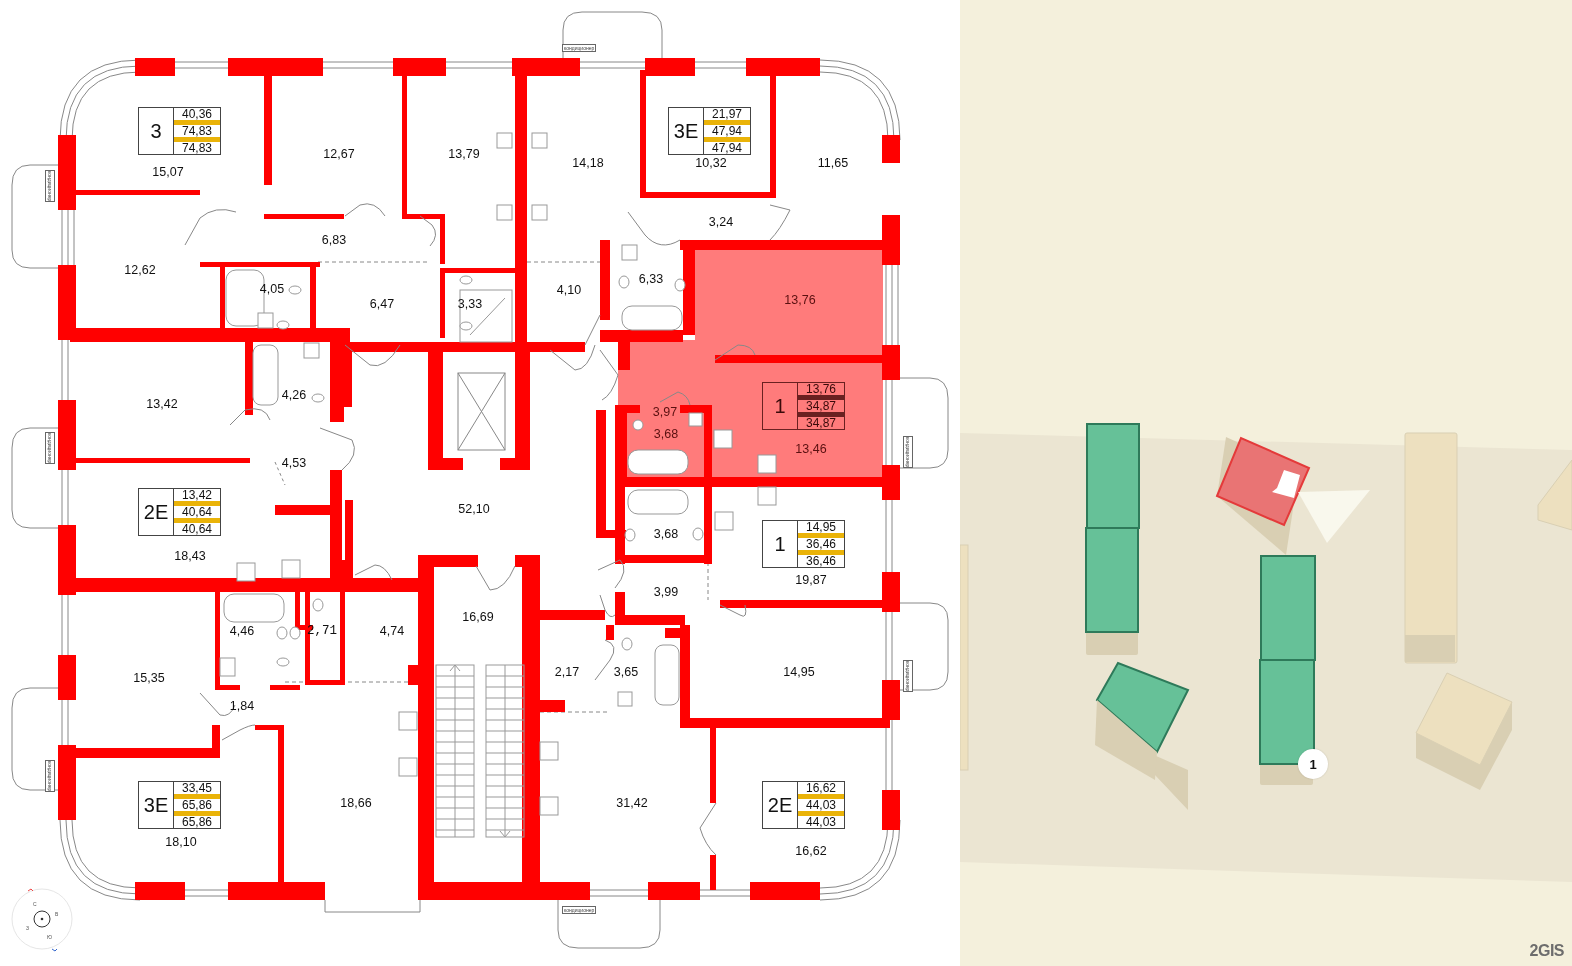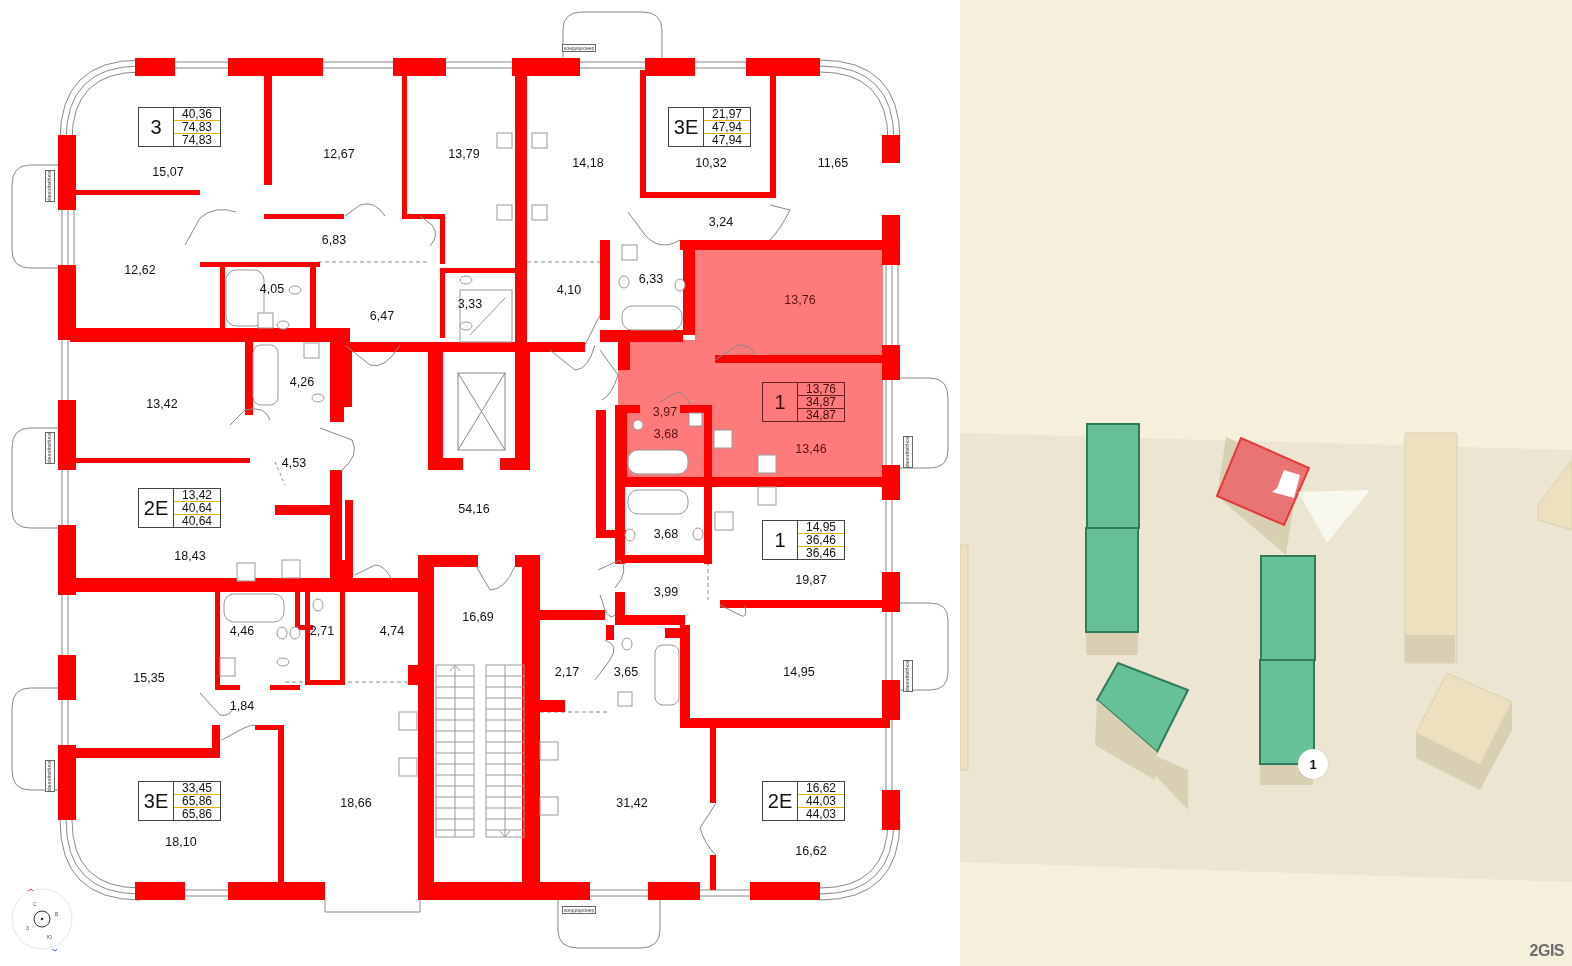--- a/index.html
+++ b/index.html
@@ -5,21 +5,21 @@
   html, body { margin:0; padding:0; }
   body { width:1572px; height:966px; position:relative; overflow:hidden; background:#ffffff; font-family:"Liberation Sans", sans-serif; }
   #plan { position:absolute; left:0; top:0; width:960px; height:966px; background:#fff; }
   #map { position:absolute; left:960px; top:0; width:612px; height:966px; background:#f4f0dc; overflow:hidden; }
   svg { position:absolute; left:0; top:0; }
   .lbl { position:absolute; font-size:12.5px; color:#111; transform:translate(-50%,-50%); white-space:nowrap; }
   .lbl.sel { color:#5a1010; }
   .badge { position:absolute; display:flex; border:1px solid #444; background:transparent; }
   .badge .rooms { width:34px; display:flex; align-items:center; justify-content:center; font-size:20px; color:#111; border-right:1px solid #444; }
   .badge .vals { display:flex; flex-direction:column; }
-  .badge .vals span { width:46px; height:12px; line-height:12px; font-size:12px; text-align:center; border-bottom:1px solid #eab308; color:#111; }
+  .badge .vals span { width:46px; height:12px; line-height:12px; font-size:12px; text-align:center; border-bottom:5px solid #eab308; color:#111; }
   .badge .vals span:last-child { border-bottom:none; }
   .badge.sel { border-color:#6a2020; }
   .badge.sel .rooms, .badge.sel .vals span { border-color:#6a2020; color:#3a0a0a; }
   .cond { position:absolute; font-size:5px; color:#444; border:1px solid #666; padding:0 1px; background:#fff; }
   .cond.v { writing-mode:vertical-rl; }
   .pin { position:absolute; width:30px; height:30px; border-radius:50%; background:#fff; display:flex; align-items:center; justify-content:center; font-weight:bold; font-size:13px; color:#111; box-shadow:0 0 2px rgba(0,0,0,.15); }
   .logo { position:absolute; right:8px; bottom:6px; font-weight:bold; font-size:16px; color:#6d6d6d; letter-spacing:-0.5px; }
 </style>
 </head>
 <body>
@@ -375,39 +375,39 @@
   <span class="lbl" style="left:168px;top:172px;">15,07</span>
   <span class="lbl" style="left:339px;top:154px;">12,67</span>
   <span class="lbl" style="left:464px;top:154px;">13,79</span>
   <span class="lbl" style="left:588px;top:163px;">14,18</span>
   <span class="lbl" style="left:711px;top:163px;">10,32</span>
   <span class="lbl" style="left:833px;top:163px;">11,65</span>
   <span class="lbl" style="left:334px;top:240px;text-align:center;">6,83</span>
   <span class="lbl" style="left:721px;top:222px;">3,24</span>
   <span class="lbl" style="left:140px;top:270px;">12,62</span>
   <span class="lbl" style="left:272px;top:289px;">4,05</span>
-  <span class="lbl" style="left:382px;top:304px;margin-top:12px;">6,47</span>
+  <span class="lbl" style="left:382px;top:304px;">6,47</span>
   <span class="lbl" style="left:470px;top:304px;">3,33</span>
   <span class="lbl" style="left:569px;top:290px;">4,10</span>
   <span class="lbl" style="left:651px;top:279px;">6,33</span>
   <span class="lbl sel" style="left:800px;top:300px;">13,76</span>
   <span class="lbl sel" style="left:665px;top:376px;margin-top:36px;">3,97</span>
   <span class="lbl" style="left:162px;top:404px;">13,42</span>
-  <span class="lbl" style="left:294px;top:382px;margin-left:8px;">4,26</span>
+  <span class="lbl" style="left:294px;top:395px;">4,26</span>
   <span class="lbl sel" style="left:666px;top:434px;">3,68</span>
   <span class="lbl sel" style="left:811px;top:449px;">13,46</span>
   <span class="lbl" style="left:294px;top:463px;">4,53</span>
-  <span class="lbl" style="left:474px;top:509px;">54,16</span>
+  <span class="lbl" style="left:474px;top:509px;">52,10</span>
   <span class="lbl" style="left:666px;top:534px;">3,68</span>
   <span class="lbl" style="left:190px;top:556px;">18,43</span>
   <span class="lbl" style="left:811px;top:580px;">19,87</span>
   <span class="lbl" style="left:666px;top:592px;">3,99</span>
   <span class="lbl" style="left:478px;top:617px;">16,69</span>
   <span class="lbl" style="left:242px;top:631px;">4,46</span>
-  <span class="lbl" style="left:322px;top:631px;">2,71</span>
+  <span class="lbl" style="left:322px;top:631px;font-family:Liberation Mono, monospace;">2,71</span>
   <span class="lbl" style="left:392px;top:631px;">4,74</span>
   <span class="lbl" style="left:567px;top:672px;">2,17</span>
   <span class="lbl" style="left:626px;top:672px;">3,65</span>
   <span class="lbl" style="left:799px;top:672px;">14,95</span>
   <span class="lbl" style="left:149px;top:678px;">15,35</span>
   <span class="lbl" style="left:242px;top:706px;">1,84</span>
   <span class="lbl" style="left:356px;top:803px;">18,66</span>
   <span class="lbl" style="left:632px;top:803px;">31,42</span>
   <span class="lbl" style="left:181px;top:842px;">18,10</span>
   <span class="lbl" style="left:811px;top:851px;">16,62</span>

